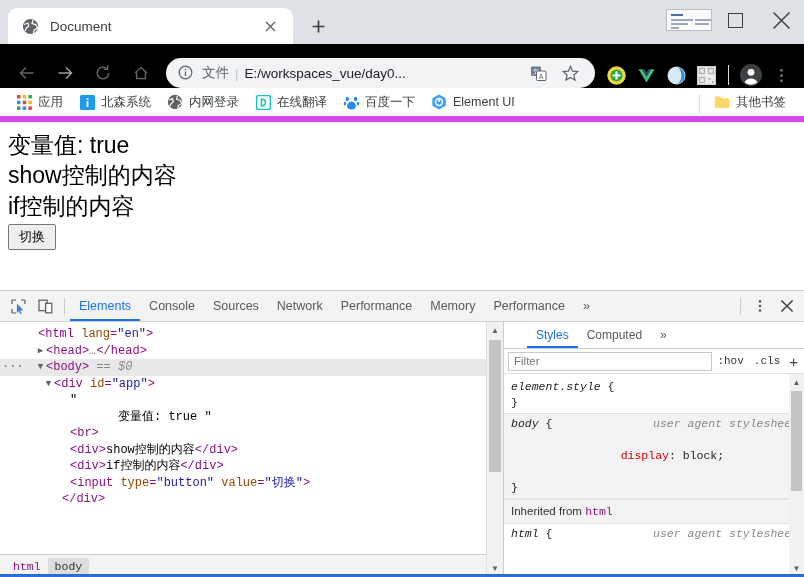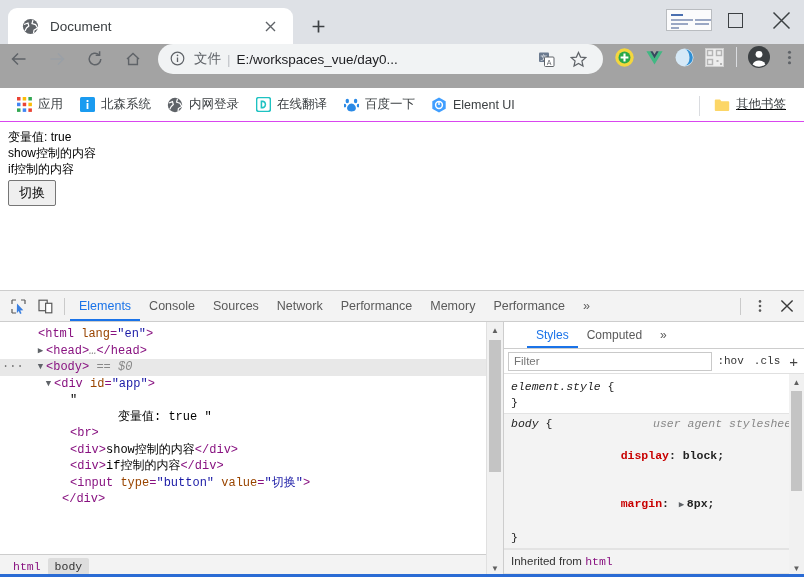--- a/index.html
+++ b/index.html
@@ -49,22 +49,22 @@
   .wc-preview {
     width: 52px; height: 22px; background: #fbfbfc; border: 1px solid #b9bcc0;
     position: relative; overflow: hidden;
   }
   .wc-preview i {
     position: absolute; display: block; background: #9aa7c4; height: 2px;
   }
   .wc-sq { width: 15px; height: 15px; border: 1.7px solid #3c4043; }
 
   .toolbar {
-    height: 44px; flex: 0 0 44px; background: #a3a3a3;
-    display: flex; align-items: flex-start; padding: 0 0;
+    height: 44px; flex: 0 0 44px; background: #000000;
+    display: flex; align-items: flex-end; padding: 0 8px;
   }
   .tb-icon {
     width: 30px; height: 30px; margin: 0 4px; border-radius: 50%;
     display: flex; align-items: center; justify-content: center; color: #5f6368;
     flex: 0 0 30px;
   }
   .omnibox {
     flex: 1 1 auto; height: 30px; background: #f1f3f4; border-radius: 16px;
     display: flex; align-items: center; padding: 0 10px 0 12px; margin: 0 6px;
     min-width: 0;
@@ -77,33 +77,33 @@
     overflow: hidden; text-overflow: clip; flex: 1 1 auto; min-width: 0;
   }
   .omni-trail { display: flex; align-items: center; gap: 2px; flex: 0 0 auto; }
   .ext-row { display: flex; align-items: center; flex: 0 0 auto; }
   .ext { width: 26px; height: 26px; display: flex; align-items: center; justify-content: center; margin: 0 2px; }
   .vsep { width: 1px; height: 20px; background: #dadce0; margin: 0 7px; }
 
   .bookmarks {
     height: 34px; flex: 0 0 34px; background: #ffffff;
     display: flex; align-items: center; padding: 0 9px;
-    border-bottom: 1px solid #d946ef; position: relative;
+    border-bottom: 6px solid #d946ef; position: relative;
   }
   .bm { display: flex; align-items: center; padding: 3px 7px; border-radius: 4px; margin-right: 2px; flex: 0 0 auto; }
   .bm-ico { width: 16px; height: 16px; flex: 0 0 16px; margin-right: 6px; display: flex; align-items: center; justify-content: center; }
   .bm-label { font-size: 12.5px; color: #3c4043; white-space: nowrap; }
-  .bm-right { margin-left: auto; display: flex; align-items: flex-end; text-decoration: underline; }
+  .bm-right { margin-left: auto; display: flex; align-items: flex-end; }
 
   
   .viewport {
     flex: 0 0 168px; background: #ffffff; padding: 8px;
     font-family: "Liberation Sans", sans-serif; overflow: hidden;
   }
-  .pg-line { font-size: 12px; color: #000; line-height: 1.32; }
+  .pg-line { font-size: 23px; color: #000; line-height: 1.32; }
   .pg-btn {
     margin-top: 3px; font-size: 13px; font-family: "Liberation Sans", sans-serif;
     background: #efefef; border: 1px solid #767676; border-radius: 2px;
     padding: 3px 10px; color: #000;
   }
 
   
   .devtools {
     flex: 1 1 auto; border-top: 1px solid #cdcdcd; background: #f3f3f3;
     display: flex; flex-direction: column; min-height: 0;
@@ -181,21 +181,21 @@
     flex: 1 1 auto; overflow: hidden; font-family: "Liberation Mono", monospace;
     font-size: 11.5px; line-height: 16px; padding: 3px 0 0 0; position: relative;
   }
   .rule { padding: 2px 6px 2px 7px; }
   .rule.ua { background: #f3f3f3; border-top: 1px solid #e3e3e3; border-bottom: 1px solid #e3e3e3; }
   .rule-head { display: flex; white-space: pre; }
   .sel-name { color: #222; font-style: italic; }
   .ua-note { color: #888; font-style: italic; margin-left: auto; padding-left: 12px; white-space: nowrap; }
   .prop { color: #c80000; }
   .pval { color: #222; }
-  .decl { padding-left: 13px; white-space: pre; font-weight: bold; }
+  .decl { padding-left: 13px; white-space: pre; }
   .brace { color: #222; }
   .inherit-bar {
     background: #f3f3f3; border-top: 1px solid #e3e3e3; border-bottom: 1px solid #e3e3e3;
     padding: 3px 7px; font-family: "Liberation Sans", sans-serif; font-size: 11.5px; color: #333;
   }
   .inherit-bar .tagname { font-family: "Liberation Mono", monospace; color: #881280; }
   .st-scroll {
     position: absolute; right: 0; top: 52px; bottom: 0; width: 15px;
     background: #f1f1f1; display: flex; flex-direction: column; align-items: center;
   }
@@ -544,23 +544,20 @@
           </div>
 
           <div class="rule ua">
             <div class="rule-head">
               <span class="sel-name">body</span><span class="brace"> {</span>
               <span class="ua-note">user agent stylesheet</span>
             </div>
             <div class="decl">
               <span class="prop">display</span><span class="brace">: </span><span class="pval">block;</span>
             </div>
-            <div class="decl">
-              <span class="prop">margin</span><span class="brace">: </span><span class="tw">▶</span><span class="pval">8px;</span>
-            </div>
             <div class="brace">}</div>
           </div>
 
           <div class="inherit-bar">
             <span>Inherited from</span>
             <span class="tagname">html</span>
           </div>
 
           <div class="rule">
             <div class="rule-head">

